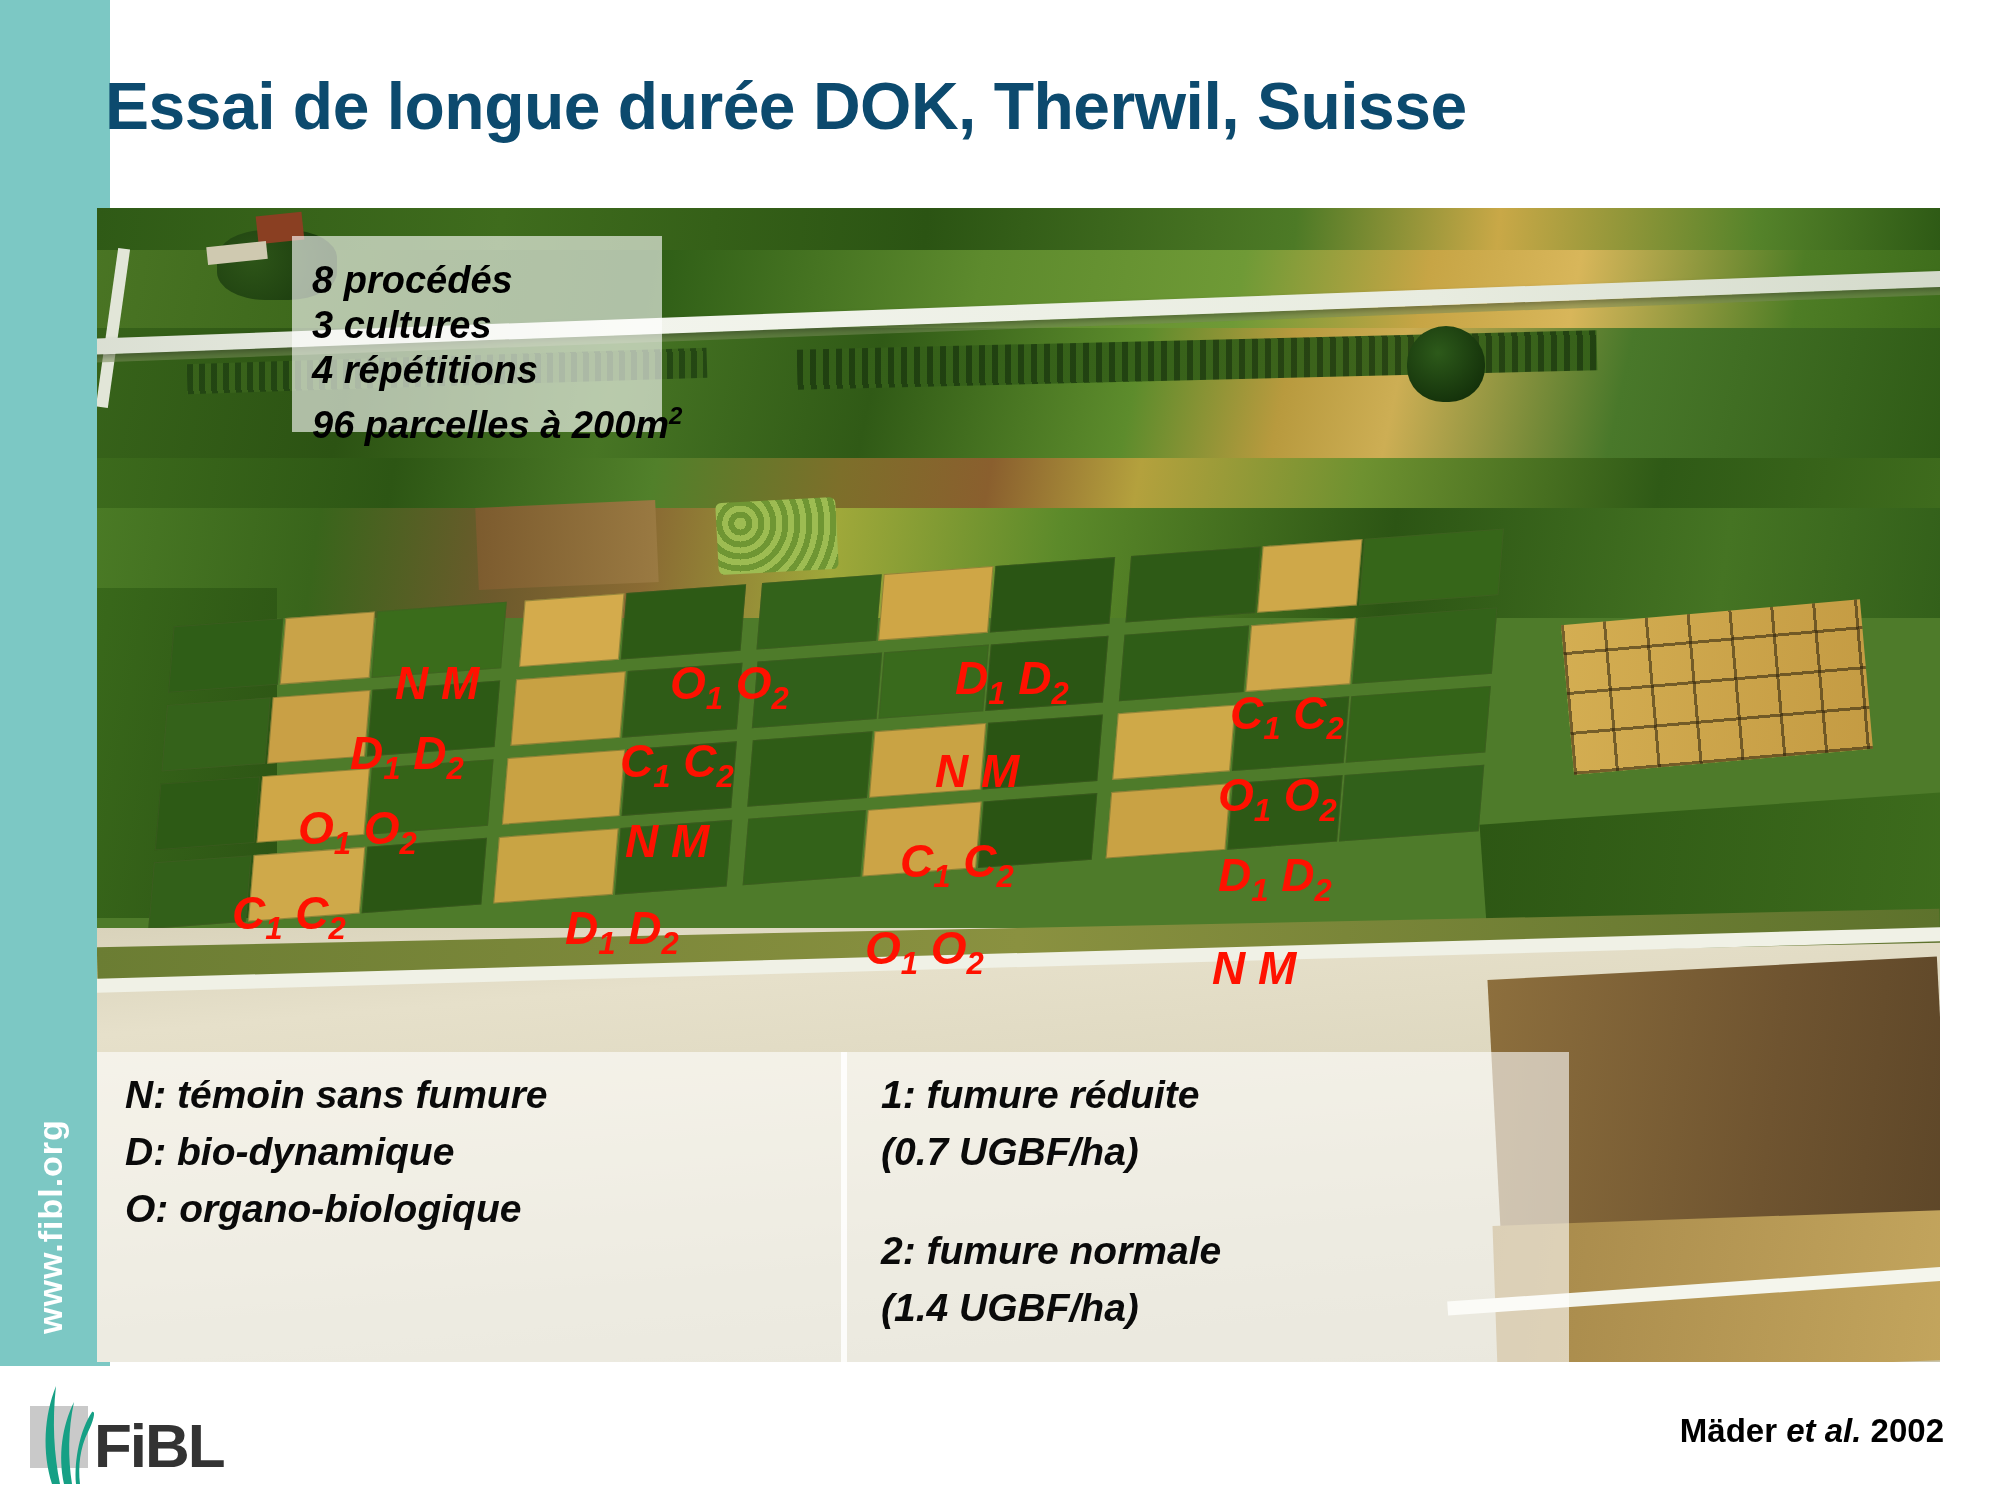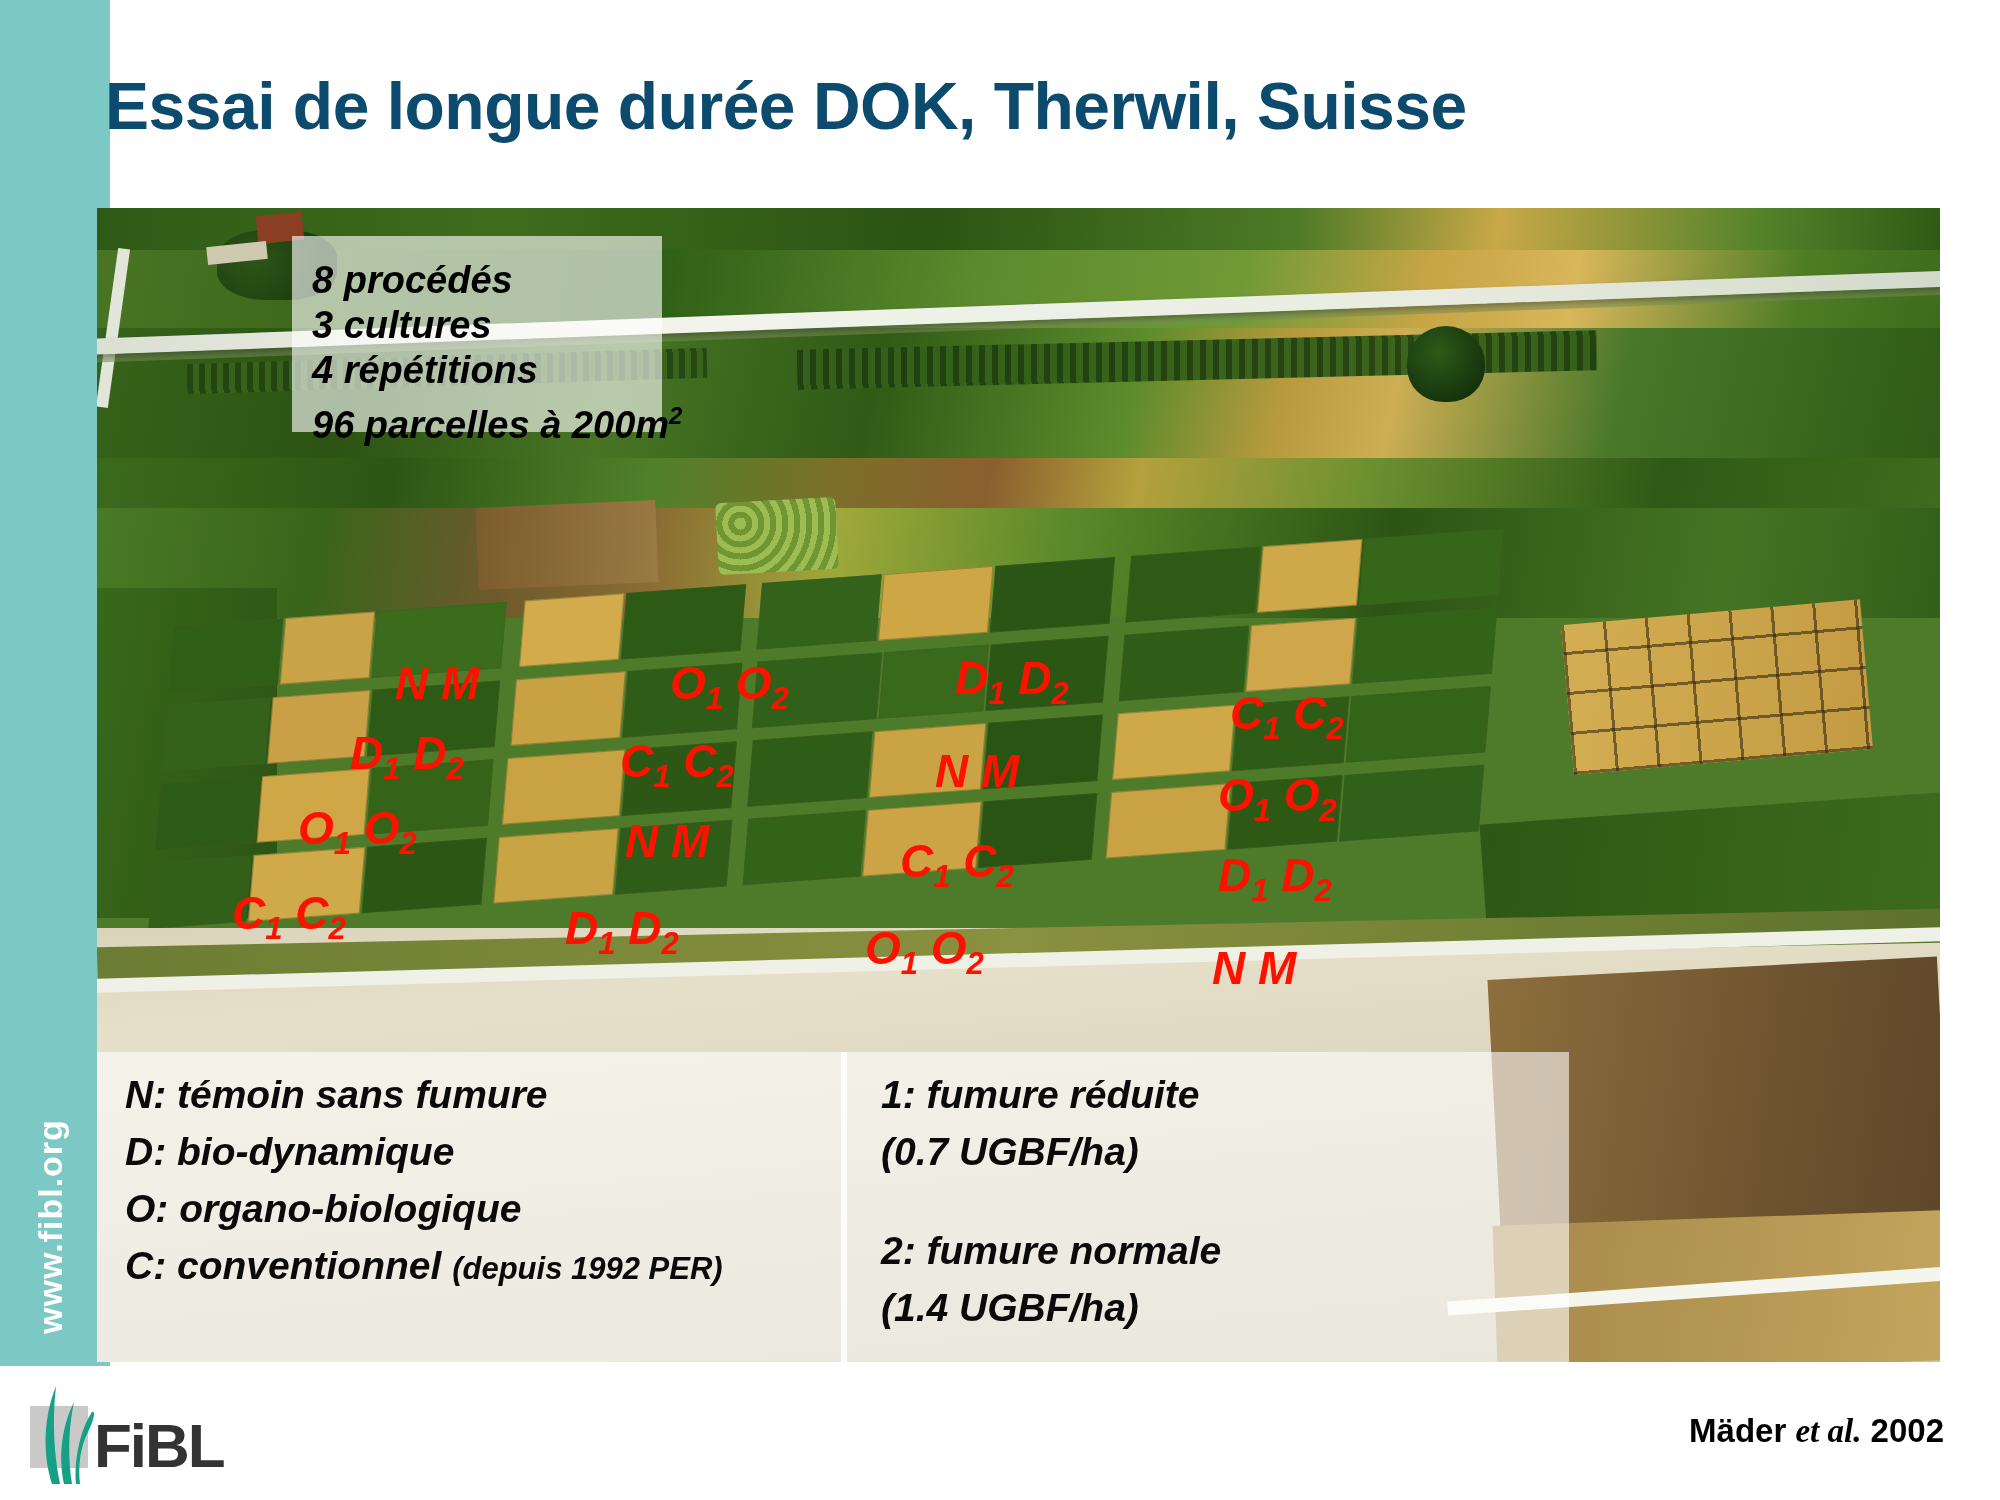--- a/index.html
+++ b/index.html
@@ -279,21 +279,21 @@
   .logo-text {
     position: absolute; left: 72px; top: 30px;
     font-size: 62px; font-weight: bold; color: #333;
     letter-spacing: -2px;
   }
   .citation {
     position: absolute; right: 56px; top: 1412px;
     font-size: 33px; font-weight: bold; color: #000;
     white-space: nowrap;
   }
-  .citation .ital { font-style: italic; font-family: Liberation Serif, serif; }
+  .citation .ital { font-style: italic; }
 </style>
 </head>
 <body>
 
 <div class="slide">
 
   <div class="sidebar">
     <div class="sidebar-url">www.fibl.org</div>
   </div>
 
@@ -411,21 +411,20 @@
   <div class="plabel" style="left:1230px;top:690px;"><span>C</span><sub>1</sub> <span>C</span><sub>2</sub></div>
   <div class="plabel" style="left:1218px;top:772px;"><span>O</span><sub>1</sub> <span>O</span><sub>2</sub></div>
   <div class="plabel" style="left:1218px;top:852px;"><span>D</span><sub>1</sub> <span>D</span><sub>2</sub></div>
   <div class="plabel" style="left:1212px;top:945px;"><span>N M</span></div>
 
   <div class="legend">
     <div class="legend-col left">
       <div class="leg-line">N: témoin sans fumure</div>
       <div class="leg-line">D: bio-dynamique</div>
       <div class="leg-line">O: organo-biologique</div>
-      <div class="leg-line"><span>C: conventionnel </span><span class="small">(depuis 1992 PER)</span></div>
     </div>
     <div class="legend-divider"></div>
     <div class="legend-col right">
       <div class="leg-line">1: fumure réduite</div>
       <div class="leg-line">(0.7 UGBF/ha)</div>
       <div class="leg-gap"></div>
       <div class="leg-line">2: fumure normale</div>
       <div class="leg-line">(1.4 UGBF/ha)</div>
     </div>
   </div>

